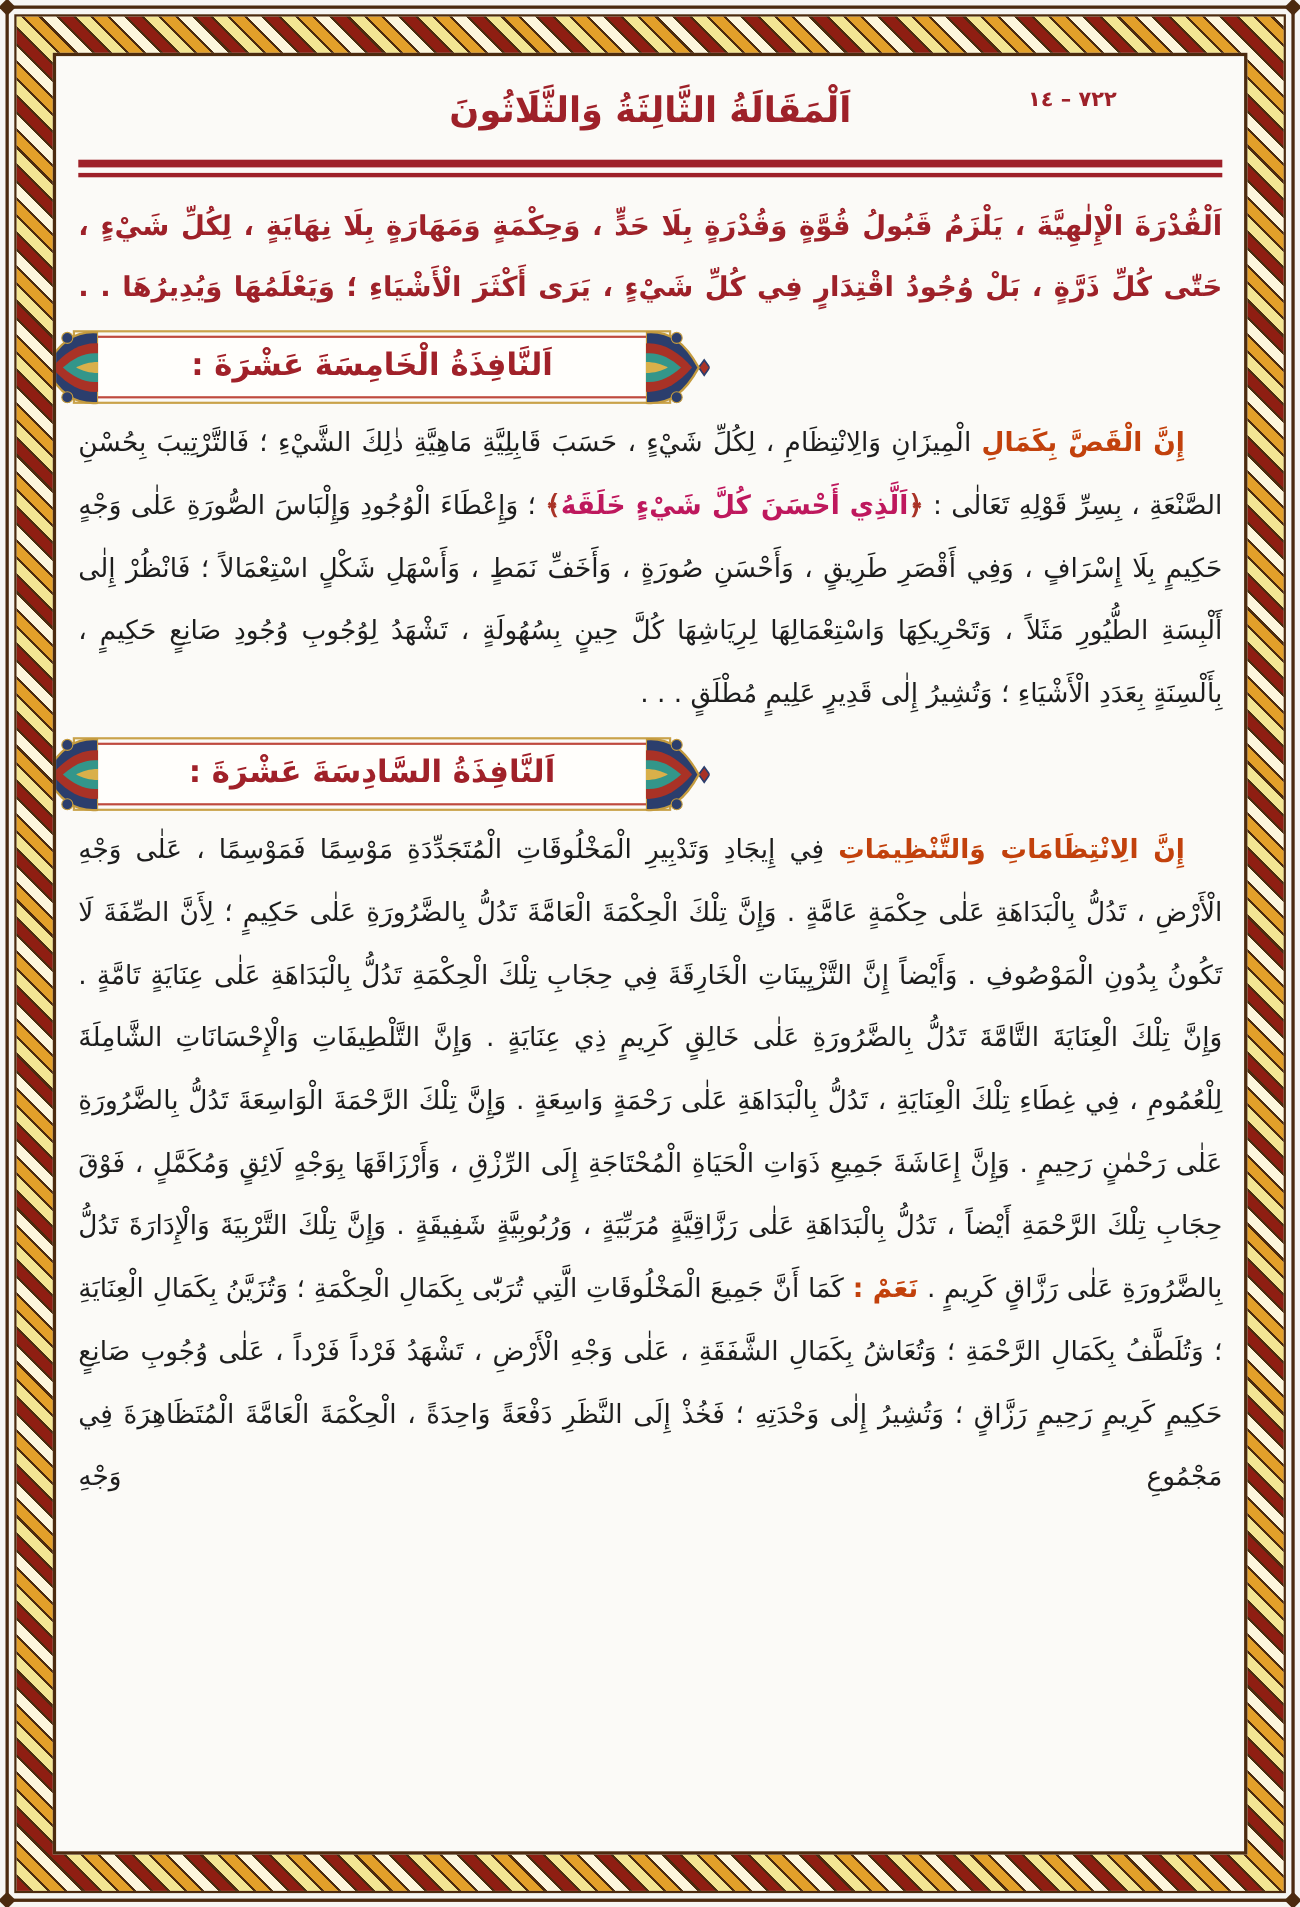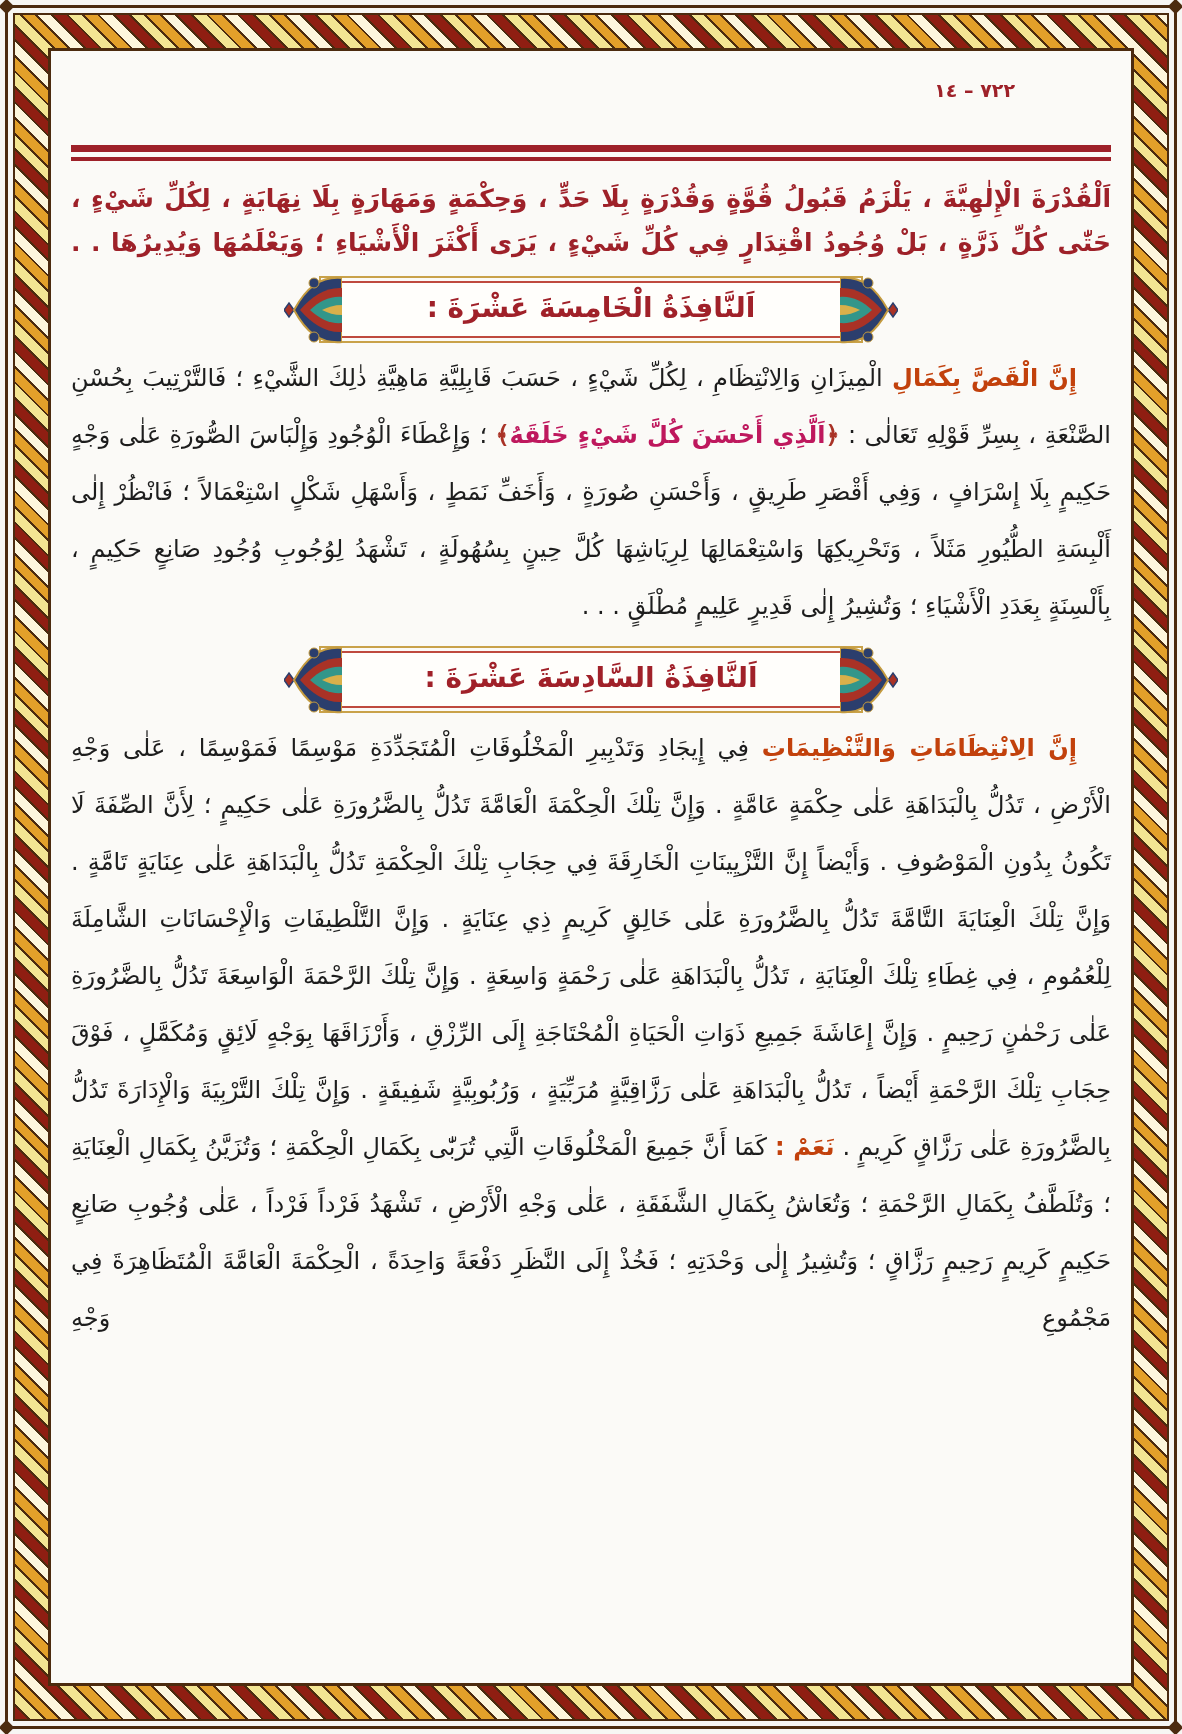--- a/index.html
+++ b/index.html
@@ -33,31 +33,31 @@
   }
   .hdr-ref{
     position:absolute;right:96px;top:4px;color:#9e2129;font-size:19px;font-weight:bold;
     direction:rtl;white-space:nowrap;
   }
   .hdr-rule{margin-top:8px;height:5px;border-top:7px solid #9e2129;border-bottom:4px solid #9e2129;}
   
   p{margin:0;}
   .intro{
     margin-top:16px;color:#9e2129;font-weight:bold;
-    font-size:25px;line-height:44px;text-align:justify;text-align-last:justify;
+    font-size:25px;line-height:56px;text-align:justify;text-align-last:justify;
   }
   .body-par{
     color:#1d1d1d;font-size:24px;line-height:57px;text-align:justify;text-indent:34px;
   }
   .body-par.fill-last{text-align-last:justify;}
   .red{color:#c2410c;font-weight:bold;}
   .verse{color:#be185d;font-weight:bold;}
   .vbracket{color:#a93226;font-weight:bold;}
   
-  .box-row{display:flex;justify-content:center;margin:16px 0 12px;}
+  .box-row{display:flex;justify-content:flex-end;margin:16px 0 12px;}
   .wbox{
     position:relative;min-width:470px;background:#fffefb;text-align:center;
     border:2px solid #bf4a3e;outline:2px solid #c9a24a;outline-offset:3px;
     padding:8px 30px 12px;
   }
   .wbox-title{color:#a02129;font-size:28px;font-weight:bold;white-space:nowrap;}
   .orn{position:absolute;top:50%;width:58px;height:80px;}
   .orn.left{left:-42px;transform:translateY(-50%);}
   .orn.right{right:-42px;transform:translateY(-50%) scaleX(-1);}
 </style>
@@ -70,20 +70,21 @@
   <div class="corner-spur tl"></div>
   <div class="corner-spur tr"></div>
   <div class="corner-spur bl"></div>
   <div class="corner-spur br"></div>
   <div class="chain-band"></div>
 
   <div class="panel">
 
     <div class="hdr">
       <span class="hdr-ref">٧٢٢ – ١٤</span>
+      <span class="hdr-title">اَلْمَقَالَةُ الثَّالِثَةُ وَالثَّلَاثُونَ</span>
     </div>
     <div class="hdr-rule"></div>
 
     <p class="intro">اَلْقُدْرَةَ الْإِلٰهِيَّةَ ، يَلْزَمُ قَبُولُ قُوَّةٍ وَقُدْرَةٍ بِلَا حَدٍّ ، وَحِكْمَةٍ وَمَهَارَةٍ بِلَا نِهَايَةٍ ، لِكُلِّ شَيْءٍ ، حَتّٰى كُلِّ ذَرَّةٍ ، بَلْ وُجُودُ اقْتِدَارٍ فِي كُلِّ شَيْءٍ ، يَرَى أَكْثَرَ الْأَشْيَاءِ ؛ وَيَعْلَمُهَا وَيُدِيرُهَا . .</p>
 
     <div class="box-row">
       <div class="wbox">
         <svg class="orn left" viewBox="0 0 58 80" aria-hidden="true">
           <path d="M0 40 L5 33 L10 40 L5 47 Z" fill="#a93226" stroke="#2b3e6d" stroke-width="1.5"></path>
           <path d="M58 8 C36 6 22 18 10 40 C22 62 36 74 58 72 Z" fill="#2b3e6d" stroke="#c49b3f" stroke-width="2"></path>

